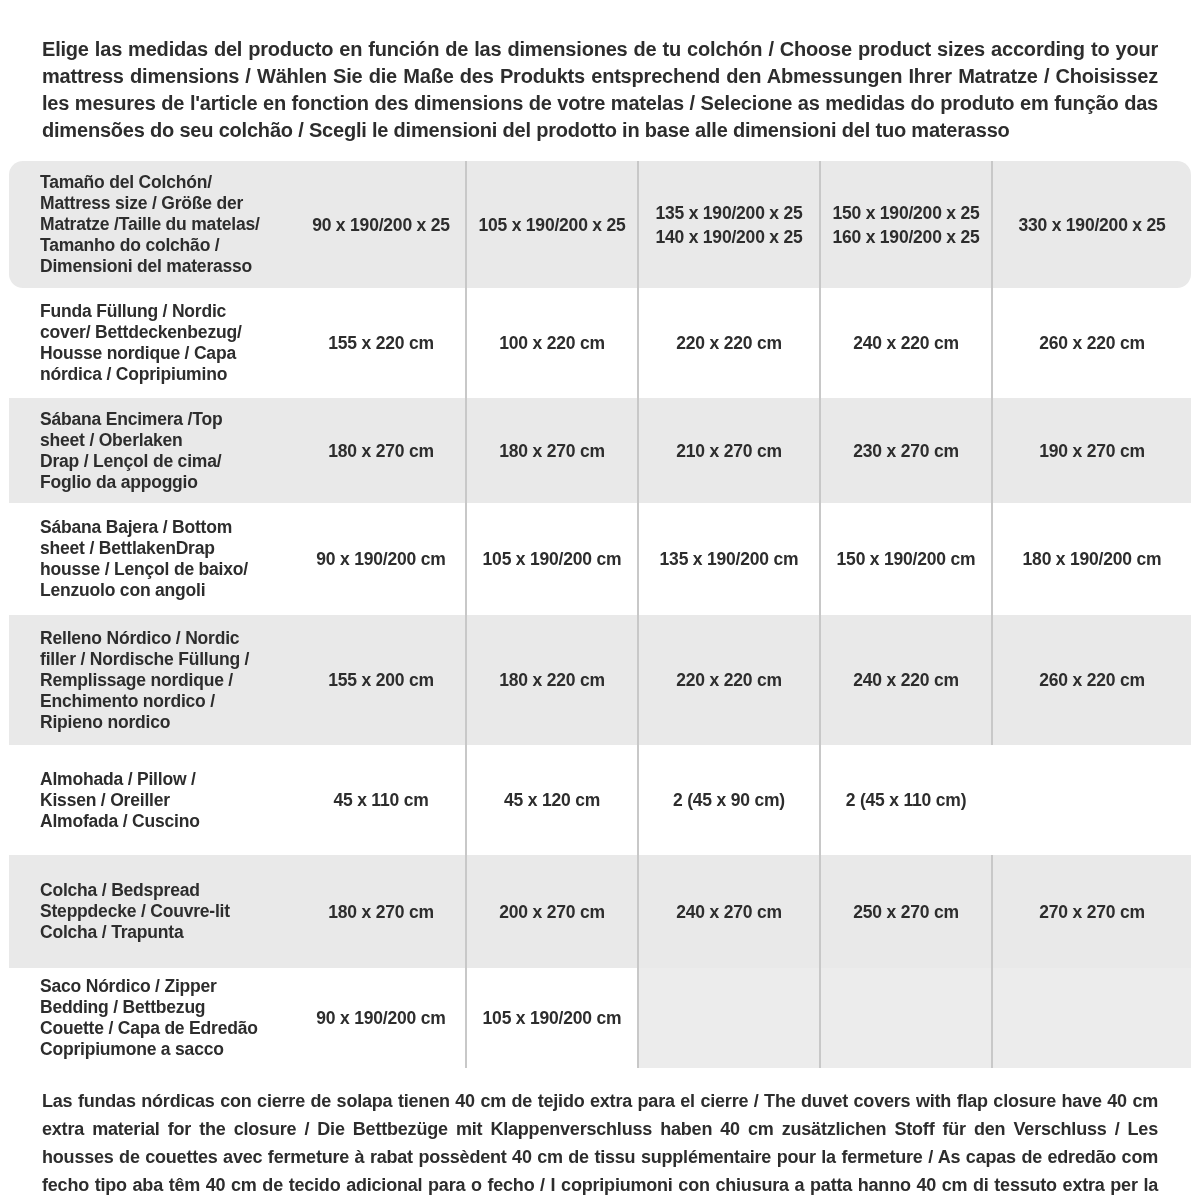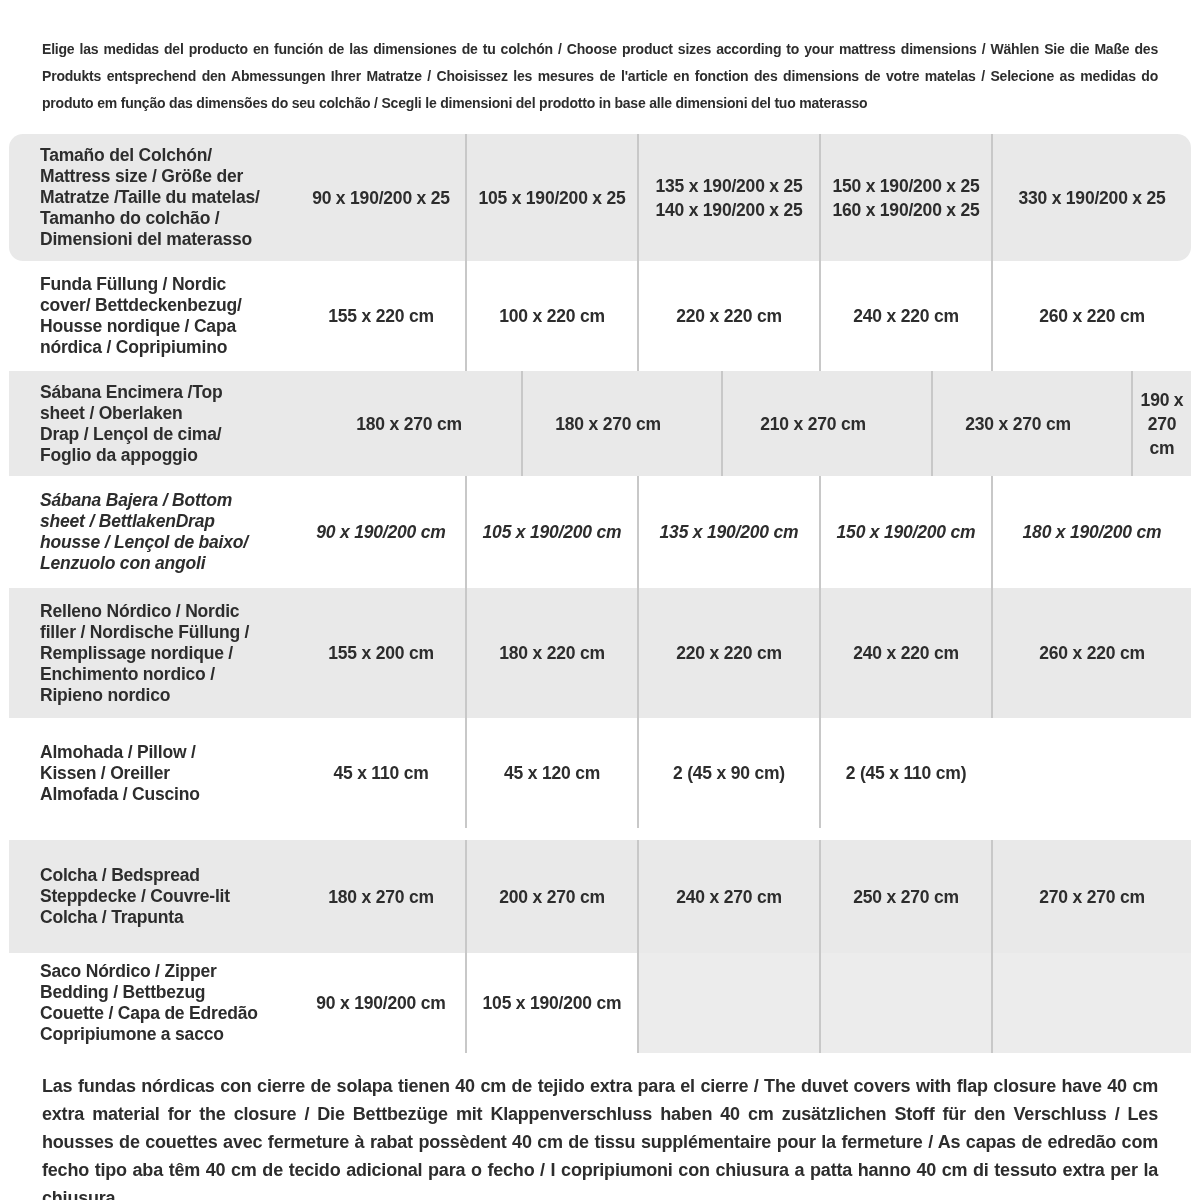--- a/index.html
+++ b/index.html
@@ -4,21 +4,21 @@
 <style>
   html,body { margin:0; padding:0; }
   body {
     width:1200px; height:1200px; background:#ffffff;
     font-family:"Liberation Sans", sans-serif;
     font-weight:bold; color:#2d2d2d;
     -webkit-font-smoothing:antialiased;
   }
   .intro {
     margin:36px 42px 0 42px;
-    font-size:14px; line-height:27px;
+    font-size:20px; line-height:27px;
     text-align:justify; letter-spacing:-0.2px;
   }
   .size-table { margin:17px 9px 0 9px; }
   .row {
     display:grid;
     grid-template-columns:288px 168px 172px 182px 172px 1fr;
   }
   .row.stripe { background:#e9e9e9; }
   .cell { display:flex; align-items:center; box-sizing:border-box; }
   .cell.label {
@@ -66,33 +66,33 @@
 cover/ Bettdeckenbezug/
 Housse nordique  / Capa
 nórdica / Copripiumino</div>
     <div class="cell val">155 x 220 cm</div>
     <div class="cell val div">100 x 220 cm</div>
     <div class="cell val div">220 x 220 cm</div>
     <div class="cell val div">240 x 220 cm</div>
     <div class="cell val div">260 x 220 cm</div>
   </div>
 
-  <div class="row stripe" style="min-height:105px;gap:28px;">
+  <div class="row stripe" style="min-height:105px;">
     <div class="cell label">Sábana Encimera /Top
 sheet / Oberlaken
 Drap / Lençol de cima/
 Foglio da appoggio</div>
     <div class="cell val">180 x 270 cm</div>
     <div class="cell val div">180 x 270 cm</div>
     <div class="cell val div">210 x 270 cm</div>
     <div class="cell val div">230 x 270 cm</div>
     <div class="cell val div">190 x 270 cm</div>
   </div>
 
-  <div class="row" style="min-height:112px;font-style:italic;">
+  <div class="row" style="min-height:112px;">
     <div class="cell label">Sábana Bajera / Bottom
 sheet / BettlakenDrap
 housse / Lençol de baixo/
 Lenzuolo con angoli</div>
     <div class="cell val">90 x 190/200 cm</div>
     <div class="cell val div">105 x 190/200 cm</div>
     <div class="cell val div">135 x 190/200 cm</div>
     <div class="cell val div">150 x 190/200 cm</div>
     <div class="cell val div">180 x 190/200 cm</div>
   </div>
@@ -113,21 +113,21 @@
   <div class="row" style="min-height:110px;">
     <div class="cell label">Almohada  / Pillow /
 Kissen / Oreiller
 Almofada / Cuscino</div>
     <div class="cell val">45 x 110 cm</div>
     <div class="cell val div">45 x 120 cm</div>
     <div class="cell val div">2 (45 x 90 cm)</div>
     <div class="cell val div">2 (45 x 110 cm)</div>
   </div>
 
-  <div class="row stripe" style="min-height:113px;margin-top:12px;">
+  <div class="row stripe" style="min-height:113px;">
     <div class="cell label">Colcha / Bedspread
 Steppdecke / Couvre-lit
 Colcha / Trapunta</div>
     <div class="cell val">180 x 270 cm</div>
     <div class="cell val div">200 x 270 cm</div>
     <div class="cell val div">240 x 270 cm</div>
     <div class="cell val div">250 x 270 cm</div>
     <div class="cell val div">270 x 270 cm</div>
   </div>
 

